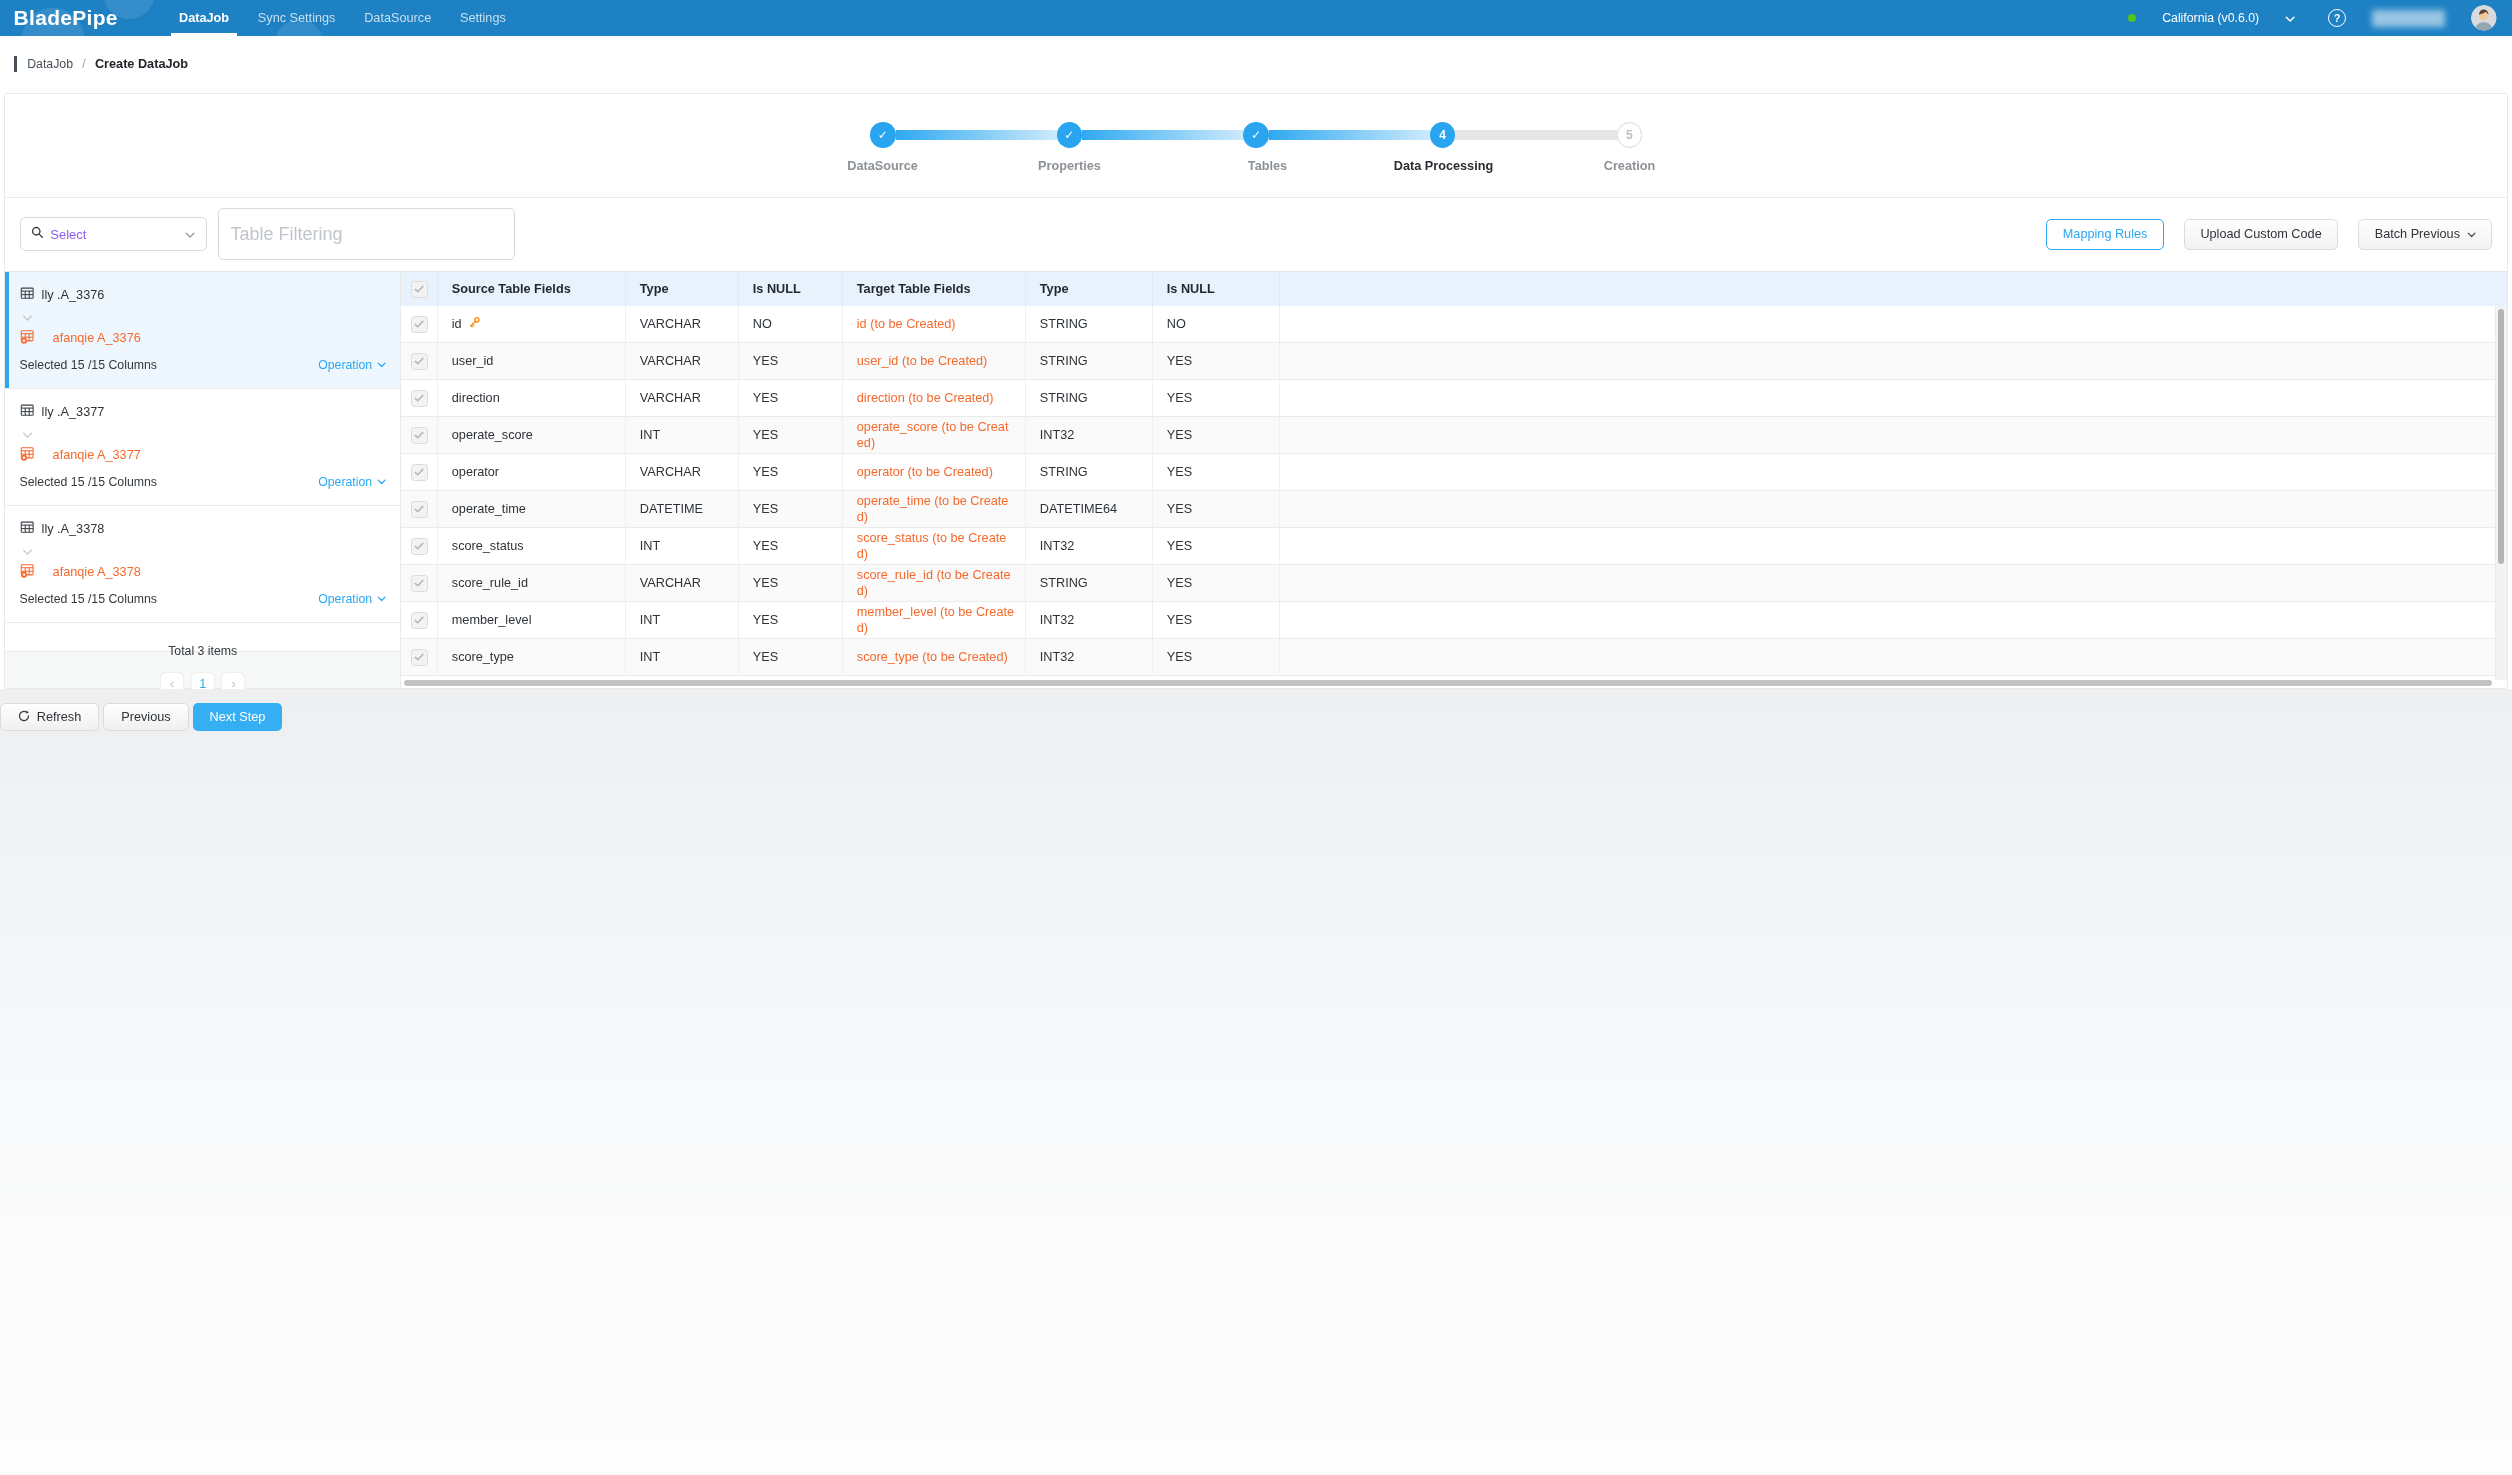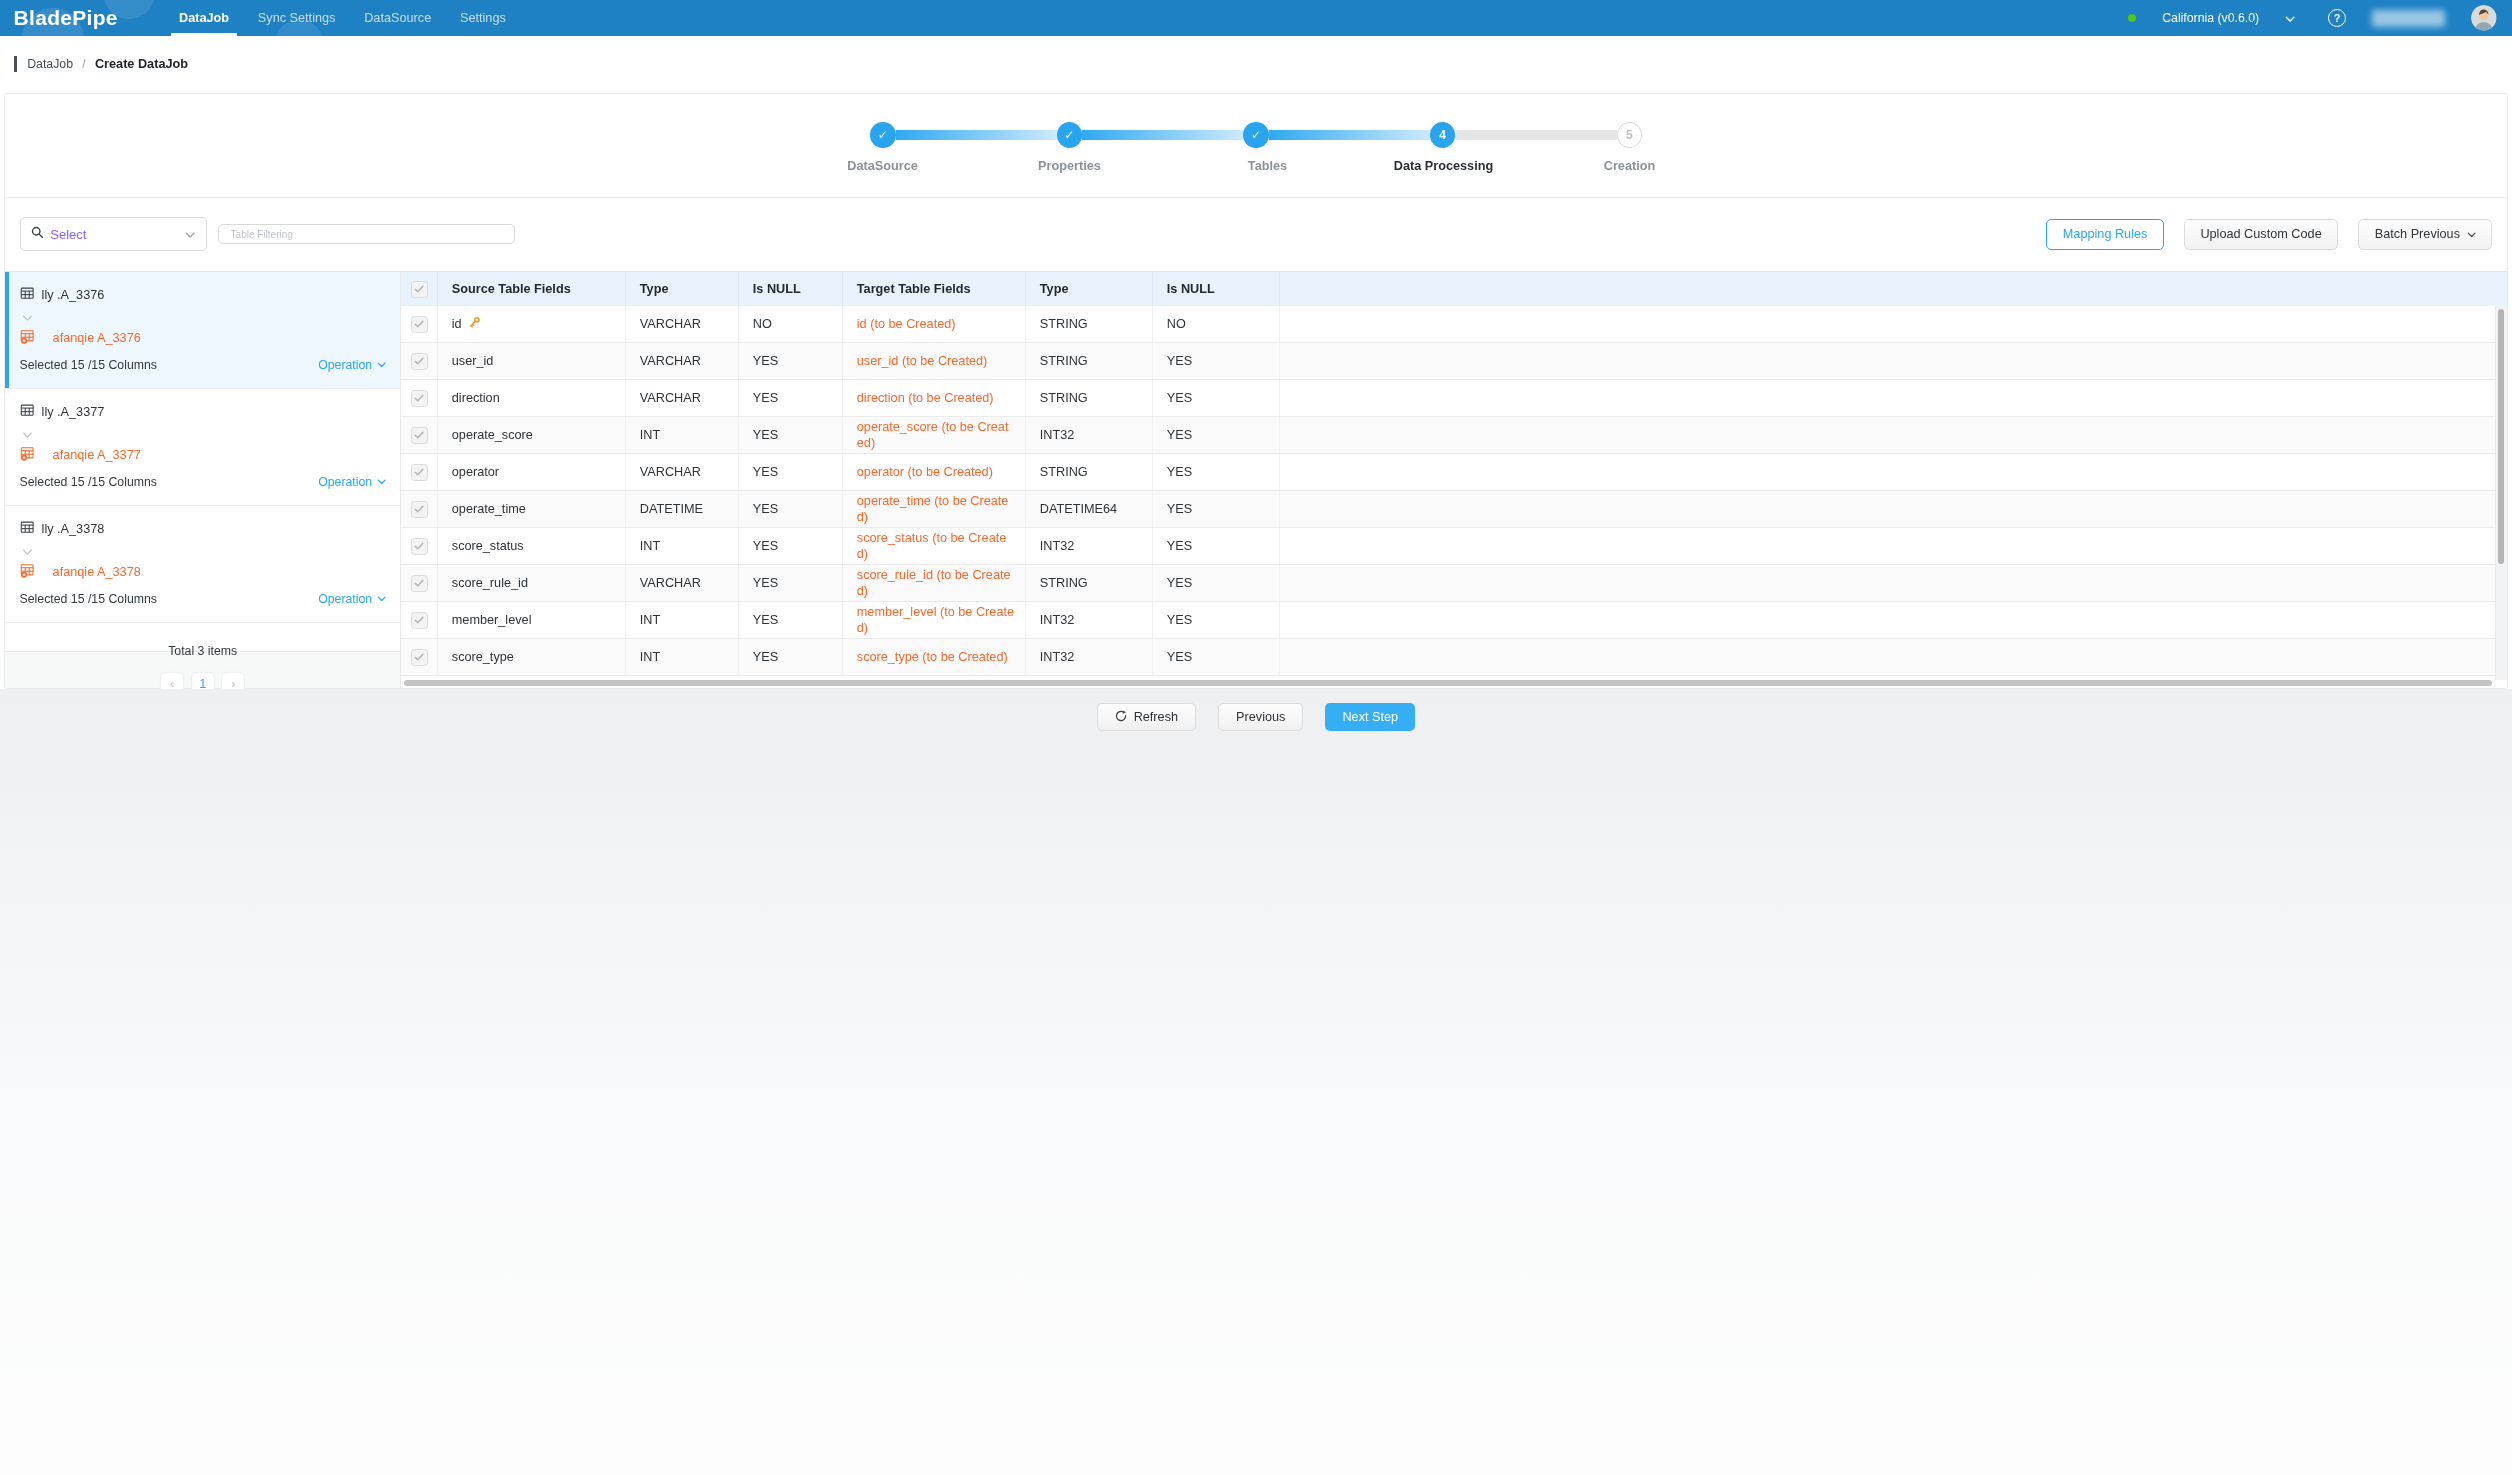--- a/index.html
+++ b/index.html
@@ -52,22 +52,22 @@
   .step-bar.bar-gray { background:#e6e6e6; }
   .step-labels { position:relative; height:17px; margin-top:11px; }
   .step-label { position:absolute; width:187px; text-align:center; font-size:12.7px; font-weight:bold; color:#8c9196; }
   .step-label.active { color:#2b2f33; }
 
   
   .section-toolbar { height:72px; display:flex; align-items:center; padding:0 14.4px; }
   .select-box { width:187px; height:34px; border:0.8px solid #d9d9d9; border-radius:5.1px;
     display:flex; align-items:center; padding:0 10.2px; gap:6.8px; background:#fff; cursor:pointer; }
   .select-ph { flex:1; color:#8b5cf6; font-size:13px; }
-  .filter-input { width:297px; height:20px; border:0.8px solid #d9d9d9; border-radius:5.1px;
-    margin-left:11px; padding:8px 12px; font-size:10px; color:#303030; outline:none;
+  .filter-input { width:297px; height:52px; border:0.8px solid #d9d9d9; border-radius:5.1px;
+    margin-left:11px; padding:8px 12px; font-size:18px; color:#303030; outline:none;
     font-family:"Liberation Sans","DejaVu Sans",sans-serif; }
   .filter-input::placeholder { color:#c0c4cc; }
   .toolbar-right { margin-left:auto; display:flex; align-items:center; gap:20.4px; }
   .btn { height:31px; border-radius:5.1px; font-size:12.7px; display:inline-flex; align-items:center;
     justify-content:center; padding:0 15.3px; cursor:pointer; white-space:nowrap;
     font-family:"Liberation Sans","DejaVu Sans",sans-serif;text-align:center; }
   .btn-outline-primary { border:0.8px solid #2aa7f0; color:#2aa7f0; background:#fff; }
   .btn-default { border:0.8px solid #dcdcdc; color:#30353a; background:linear-gradient(#fefefe,#f2f2f2); gap:6.8px; }
 
   
@@ -108,21 +108,21 @@
   .partial-row { height:6.8px; background:#fff; }
   .checkbox { width:17px; height:17px; border:0.8px solid #dcdcdc; border-radius:3.4px; background:#f3f3f3;
     display:flex; align-items:center; justify-content:center; cursor:pointer; }
   .vtrack { position:absolute; right:0; top:34px; bottom:7.6px; width:12px; background:#f2f3f4; border-left:0.8px solid #e9e9e9; }
   .vthumb { position:absolute; right:2.5px; top:37px; width:6.8px; height:255px; background:#b4b4b4; border-radius:3.4px; }
   .hthumb { position:absolute; left:2.5px; right:15.3px; bottom:1.7px; height:6px; background:#c3c3c3; border-radius:3.4px; }
 
   
   .page-bottom { position:absolute; left:0; right:0; top:689px; bottom:0;
     background:linear-gradient(#edeff1,#f9fafb 55%,#fdfdfd); }
-  .actions { position:absolute; left:0; right:0; top:14.4px; display:flex; justify-content:center; gap:22px; }
+  .actions { position:absolute; left:0; right:0; top:14.4px; display:flex; gap:4px; }
   .action-btn { height:28px; border-radius:5.1px; font-size:12.7px; padding:0 17px; display:inline-flex;
     align-items:center; gap:6.8px; cursor:pointer; font-family:"Liberation Sans","DejaVu Sans",sans-serif; }
   .action-default { border:0.8px solid #dcdcdc; background:linear-gradient(#fefefe,#f0f0f0); color:#2e3338; }
   .action-primary { border:none; background:#35aef3; color:#fff; }
 </style>
 </head>
 <body>
 
 <div class="navbar">
   <div class="logo">BladePipe</div>

